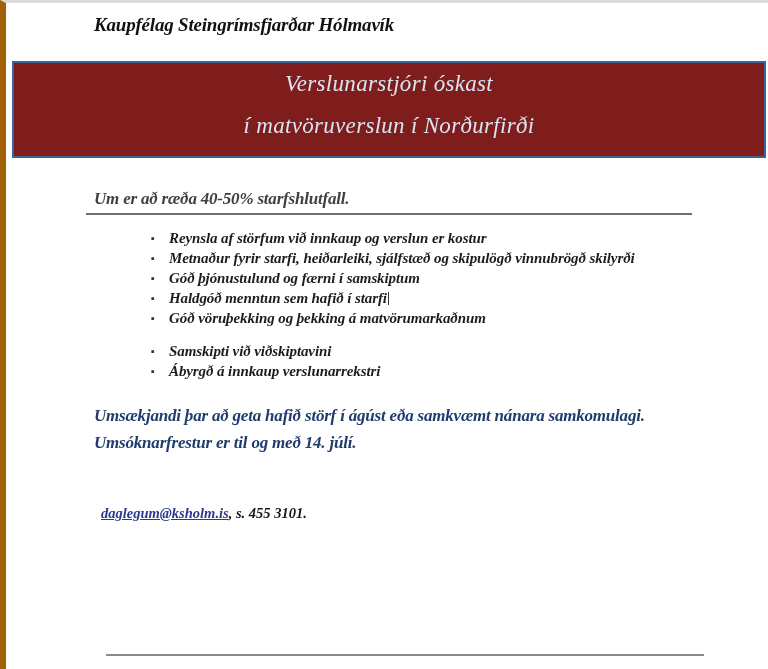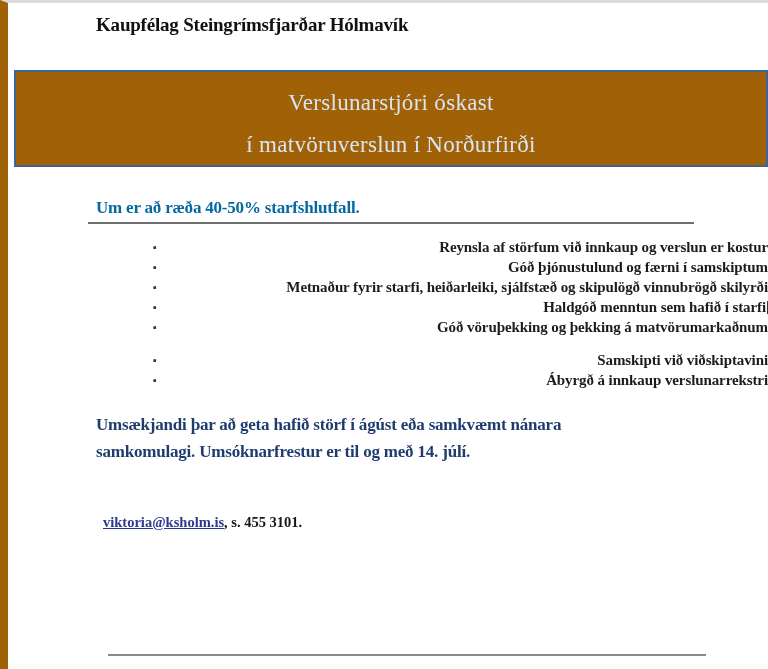--- a/index.html
+++ b/index.html
@@ -9,70 +9,70 @@
     height: 669px;
     font-family: "Liberation Serif", "DejaVu Serif", serif;
     color: #1a1a1a;
     overflow: hidden;
     position: relative;
   }
   .page {
     width: 768px;
     height: 669px;
     border-top: 3px solid #dcdcdc;
-    border-left: 8px solid #a16207;
+    border-left: 6px solid #a16207;
     position: relative;
+    font-style: italic;
   }
   .company {
     margin: 11px 0 0 88px;
     font-size: 19px;
     font-weight: 700;
     color: #111111;
     letter-spacing: -0.2px;
   }
   .banner {
-    margin: 34px 0 0 6px;
+    margin: 25px 0 0 6px;
     width: 754px;
     height: 97px;
-    background: #a16207;
+    background: #7f1d1d;
     border: 2px solid #3a66a0;
     border-bottom-color: #44618c;
     text-align: center;
-    padding-top: 10px;
+    padding-top: 0;
   }
   .banner .line {
     color: #d9e5f2;
     font-size: 23px;
     line-height: 42px;
     letter-spacing: 0.3px;
   }
   .intro {
     margin: 31px 0 0 88px;
     font-size: 17px;
     font-weight: 700;
-    color: #0369a1;
+    color: #404040;
     letter-spacing: -0.2px;
   }
   .rule-top {
     margin: 4px 0 0 80px;
     width: 606px;
     border: none;
     border-top: 2px solid #6f6f6f;
   }
   .section-heading {
     margin: 16px 0 0 88px;
     font-size: 18px;
     font-weight: 700;
     color: #1f3a5f;
     letter-spacing: -0.2px;
   }
   ul.bullets {
     list-style: none;
     margin: 13px 0 0 145px;
-    text-align: right;
   }
   ul.bullets li {
     position: relative;
     padding-left: 18px;
     font-size: 15px;
     font-weight: 600;
     color: #1c1c1c;
     line-height: 20px;
     letter-spacing: -0.1px;
   }
@@ -132,33 +132,33 @@
   <div class="banner">
     <div class="line">Verslunarstjóri óskast</div>
     <div class="line">í matvöruverslun í Norðurfirði</div>
   </div>
 
   <div class="intro">Um er að ræða 40-50% starfshlutfall.</div>
   <hr class="rule-top">
 
   <ul class="bullets">
     <li><span>Reynsla af störfum við innkaup og verslun er kostur</span></li>
+    <li><span>Metnaður fyrir starfi, heiðarleiki, sjálfstæð og skipulögð vinnubrögð skilyrði</span></li>
     <li><span>Góð þjónustulund og færni í samskiptum</span></li>
-    <li><span>Metnaður fyrir starfi, heiðarleiki, sjálfstæð og skipulögð vinnubrögð skilyrði</span></li>
     <li><span>Haldgóð menntun sem hafið í starfi</span><span class="caret"></span></li>
     <li><span>Góð vöruþekking og þekking á matvörumarkaðnum</span></li>
   </ul>
 
   <ul class="bullets">
     <li><span>Samskipti við viðskiptavini</span></li>
     <li><span>Ábyrgð á innkaup verslunarrekstri</span></li>
   </ul>
 
   <div class="closing">Umsækjandi þar að geta hafið störf í ágúst eða samkvæmt nánara samkomulagi.  Umsóknarfrestur  er til og með 14. júlí.</div>
 
   <div class="contact">
     <br>
-    <a href="#">viktoria@ksholm.is</a><span>, s. 455 3101.</span>
+    <a href="#">daglegum@ksholm.is</a><span>, s. 455 3101.</span>
   </div>
 
   <hr class="rule-bottom">
 
 </div>
 
 </body></html>

